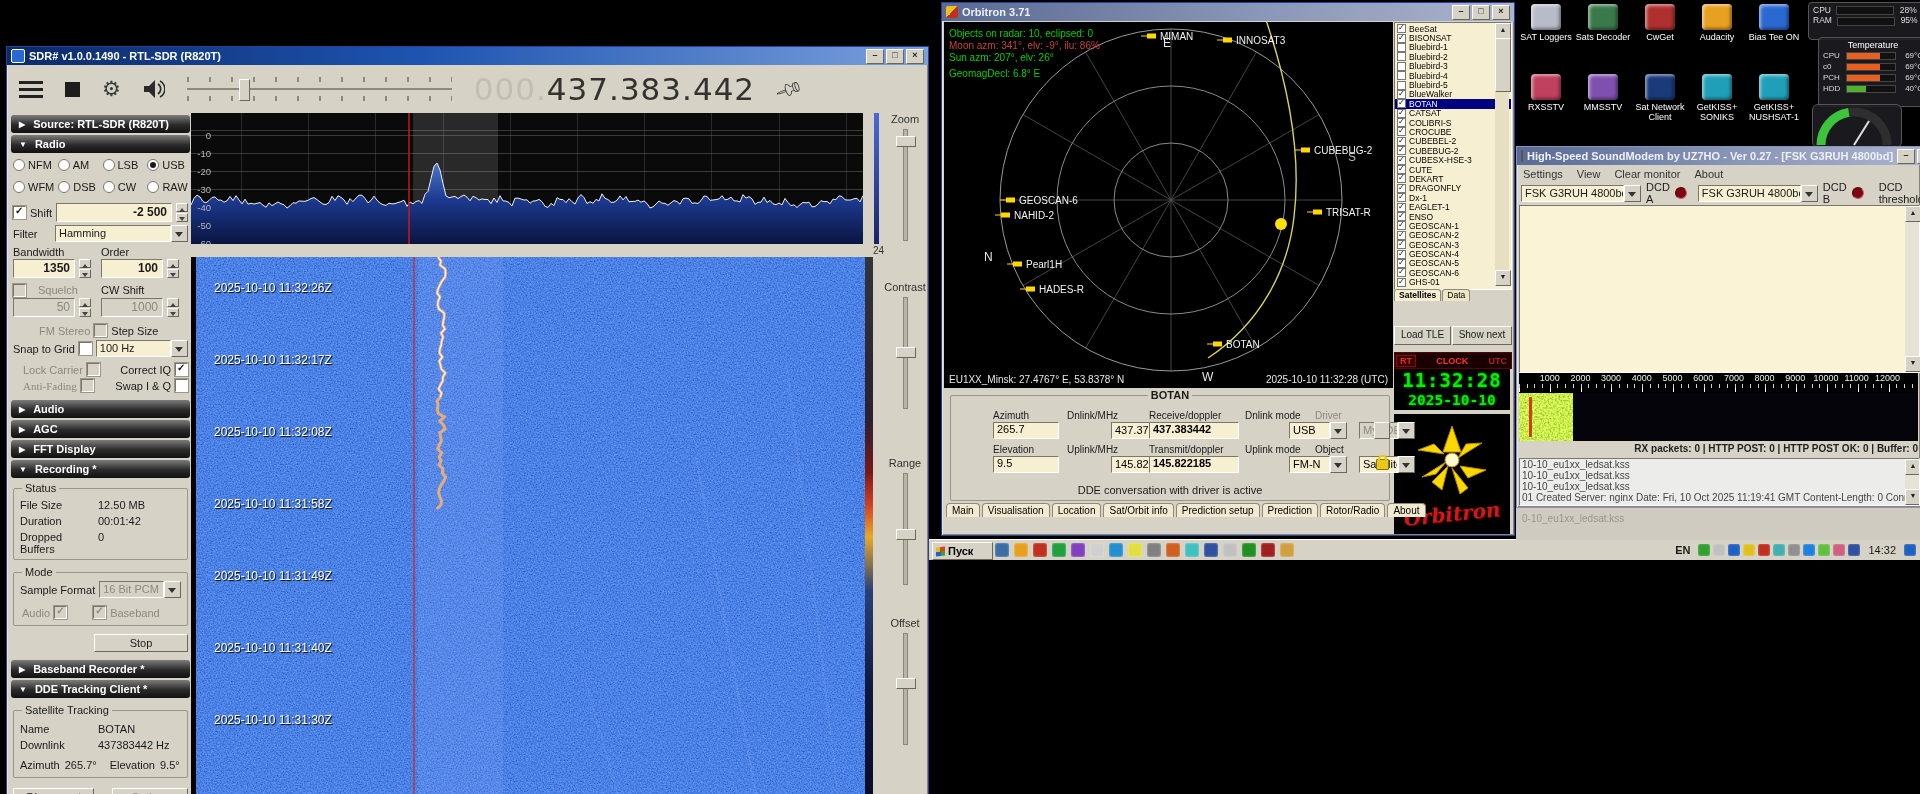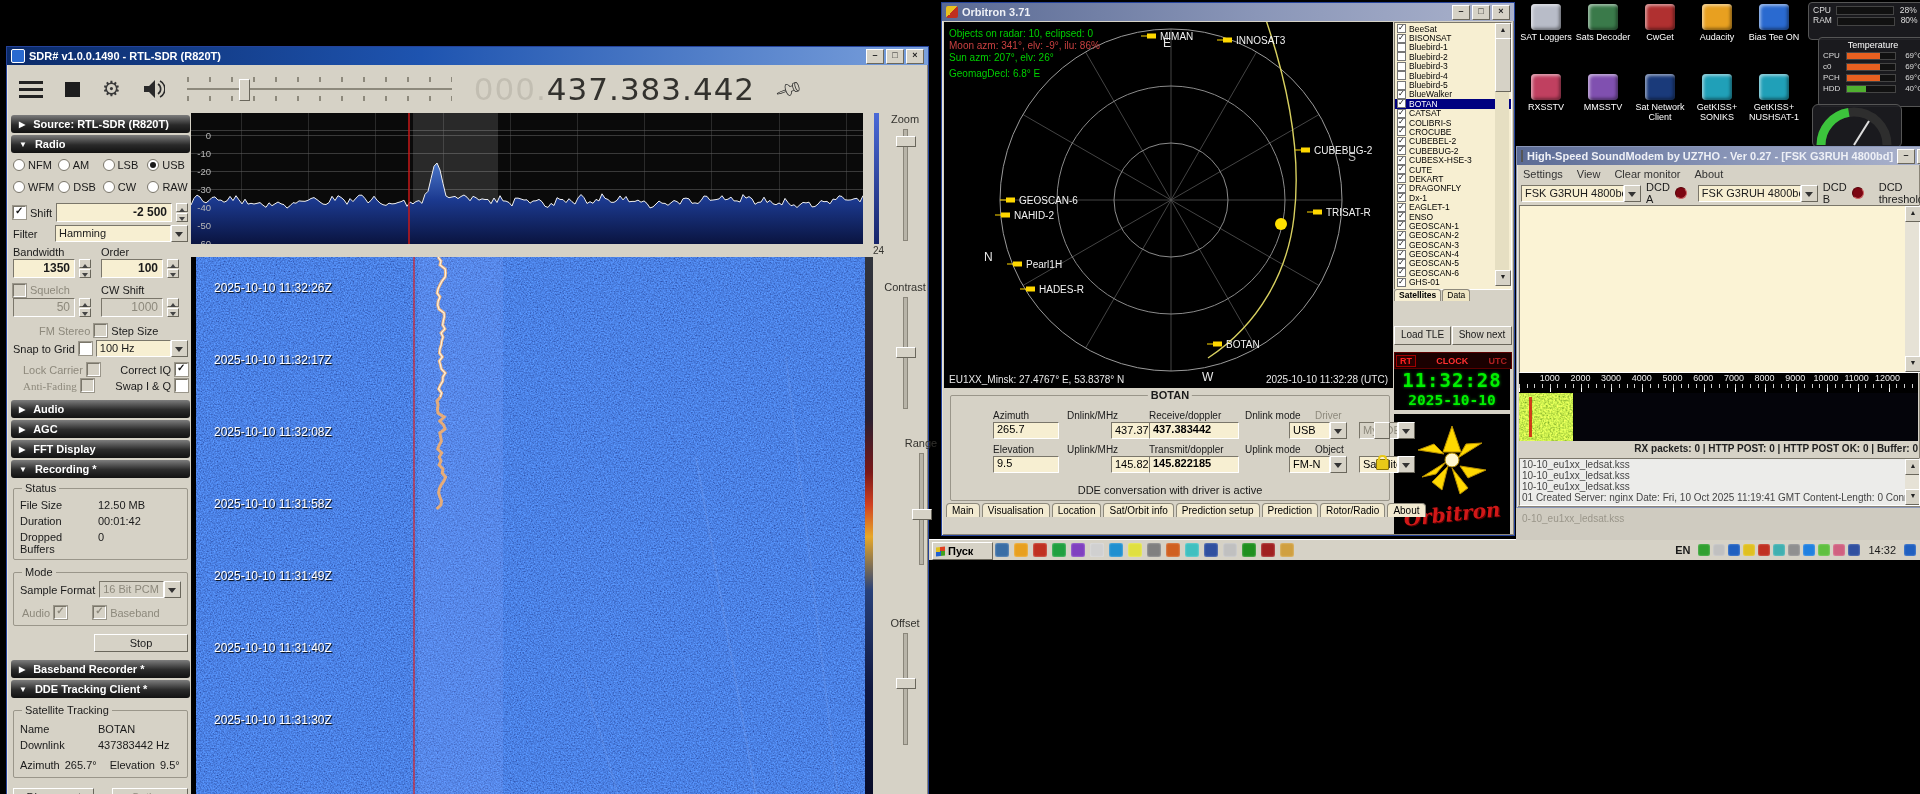--- a/index.html
+++ b/index.html
@@ -238,21 +238,21 @@
         <div class="dlabel">GetKISS+ NUSHSAT-1</div>
       </div>
     </div>
 
   <div class="gadget" id="gcpu">
     <div><span>CPU</span>
       <span class="gbar"><span class="gfill" id="cpufill" style="width: 28%;"></span></span>
       <span>28%</span></div>
     <div><span>RAM</span>
       <span class="gbar"><span class="gfill" id="ramfill" style="width: 76%;"></span></span>
-      <span>80%</span></div>
+      <span>95%</span></div>
   </div>
   <div class="gadget" id="gtemp">
     <div class="ttl">Temperature</div>
     <div id="temprows">
         <div class="trow">
           <div class="tname">CPU</div>
           <div class="tbar">
             <div class="tfill" style="width: 69%; background: rgb(232, 96, 32);"></div>
           </div>
           <div class="tval">69°C</div>
@@ -813,21 +813,21 @@
             <div class="su"></div>
             <div class="sd"></div>
           </span>
         <span class="nfield" style="width:52px;margin-left:6px;">100</span>
         <span class="spinner">
             <div class="su"></div>
             <div class="sd"></div>
           </span>
       </div>
       <div class="collbl" style="margin-top:6px;">
-        <span style="width:88px;display:flex;gap:4px;">
+        <span style="width:88px;display:flex;gap:12px;">
             <span class="cb dis"></span>
             <span class="disabledtx">Squelch</span>
           </span>
         <span>CW Shift</span>
         </div>
       <div class="prow" style="margin-top:1px;">
         <span class="nfield dis" style="width:52px;">50</span>
         <span class="spinner">
             <div class="su"></div>
             <div class="sd"></div>
@@ -1009,21 +1009,21 @@
             <div class="vthumb" style="top: 6%;"></div>
           </div>
         </div>
         <div class="rcgroup" style="top: 168px;">
           <div class="rclabel">Contrast</div>
           <div class="vslider">
             <div class="vgroove"></div>
             <div class="vthumb" style="top: 45%;"></div>
           </div>
         </div>
-        <div class="rcgroup" style="top: 324px; margin-left: 16px;">
+        <div class="rcgroup" style="top: 344px;">
           <div class="rclabel">Range</div>
           <div class="vslider">
             <div class="vgroove"></div>
             <div class="vthumb" style="top: 50%;"></div>
           </div>
         </div>
         <div class="rcgroup" style="top: 504px;">
           <div class="rclabel">Offset</div>
           <div class="vslider">
             <div class="vgroove"></div>

